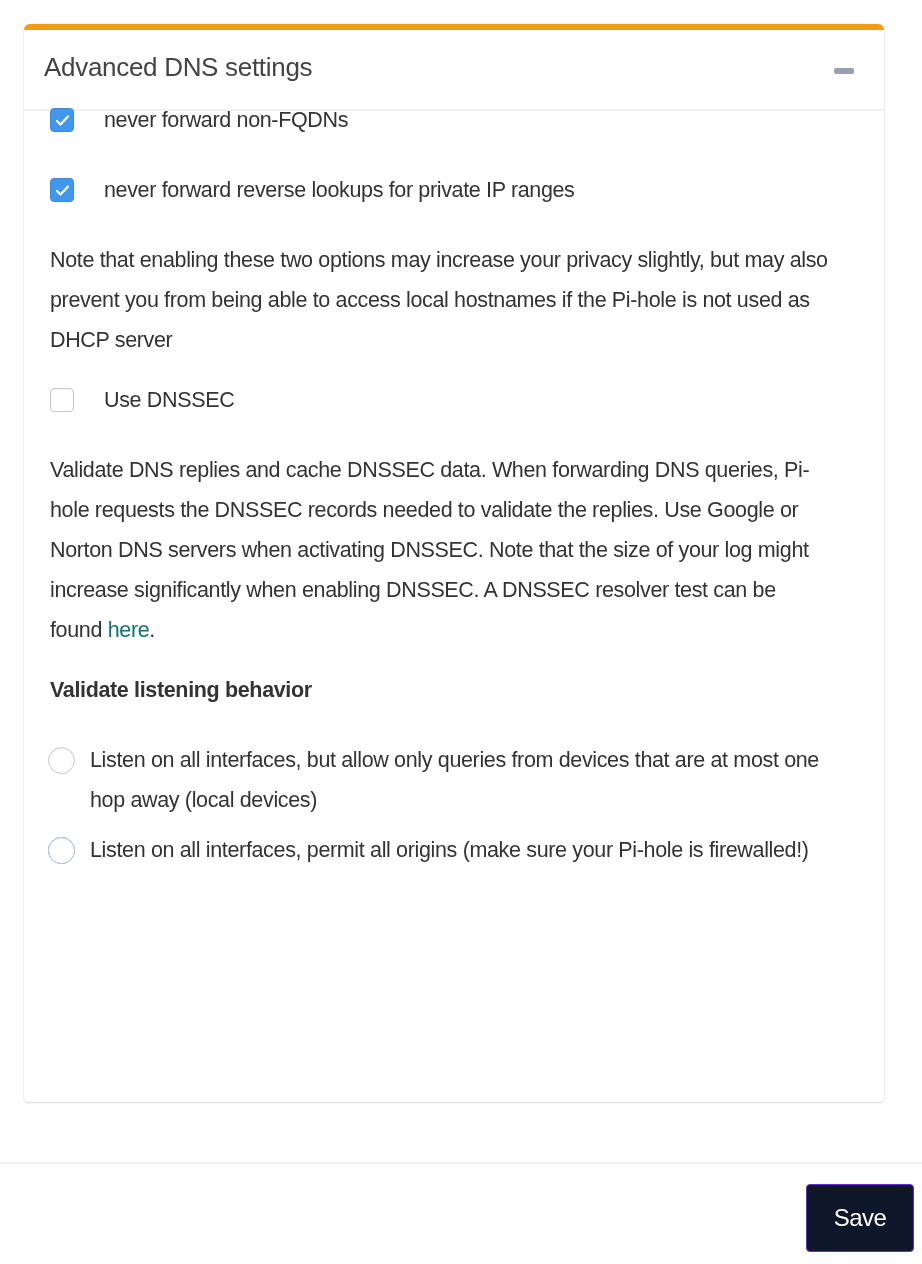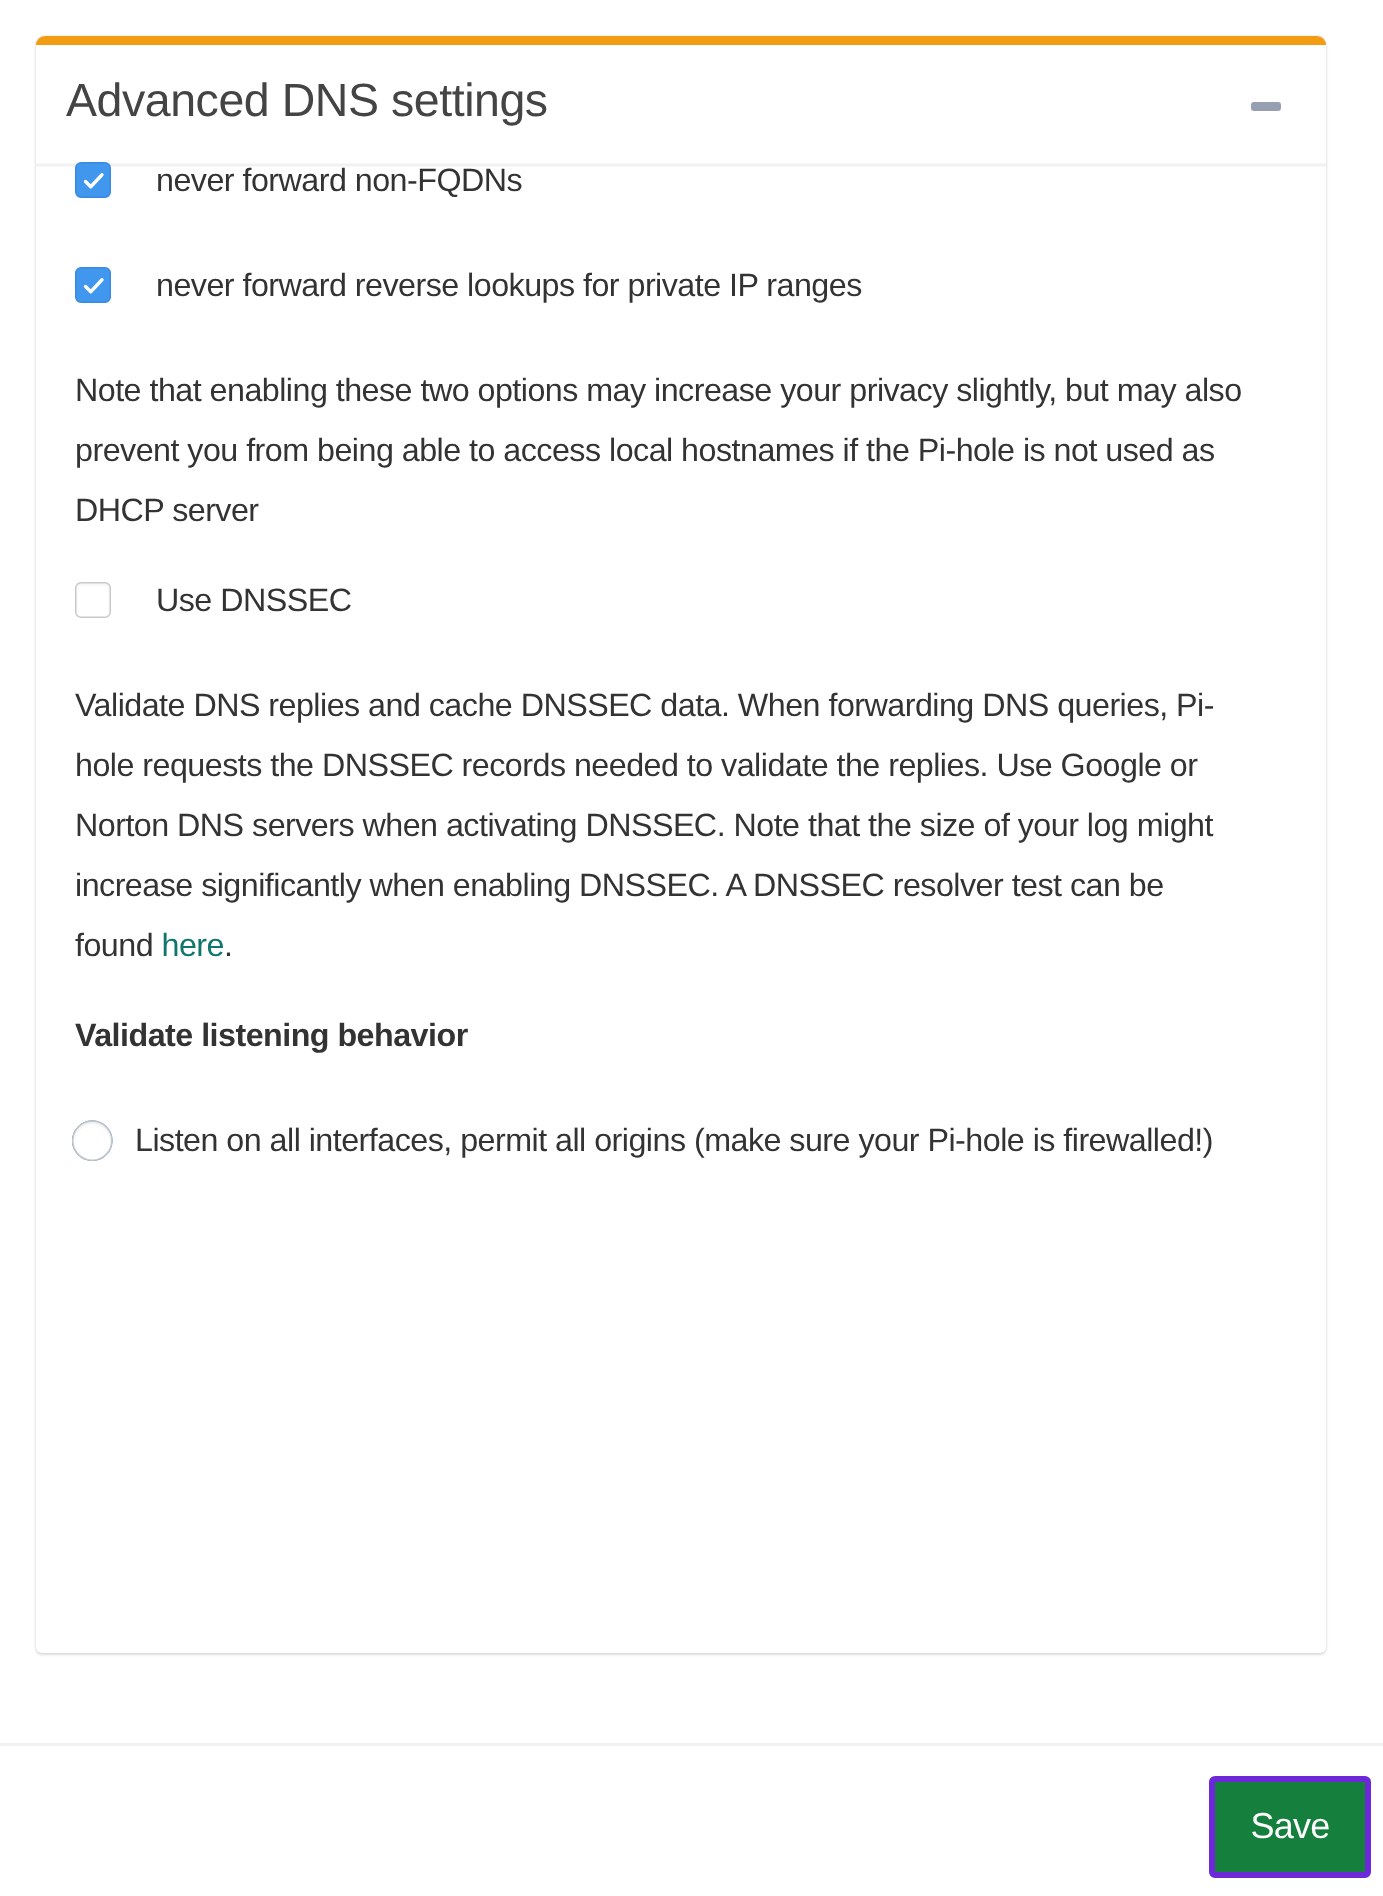--- a/index.html
+++ b/index.html
@@ -26,21 +26,21 @@
     }
     .box-header {
       position: relative;
       height: 81px;
       border-bottom: 2px solid #f1f1f1;
       display: flex;
       align-items: center;
       padding-left: 20px;
     }
     .box-title {
-      font-size: 31px;
+      font-size: 26px;
       font-weight: normal;
       color: #444;
       letter-spacing: -0.3px;
       line-height: 1;
       margin-top: -6px;
     }
     .collapse-btn {
       position: absolute;
       right: 30px;
       top: 38px;
@@ -145,22 +145,22 @@
       width: 922px;
       height: 2px;
       background: #f1f1f1;
     }
     .save-btn {
       position: absolute;
       left: 806px;
       top: 1184px;
       width: 108px;
       height: 68px;
-      background: #15803d;
-      border: 4px solid #6d28d9;
+      background: #0f172a;
+      border: 1px solid #6d28d9;
       border-radius: 4px;
       color: #fff;
       font-family: "Liberation Sans", sans-serif;
       font-size: 24px;
       letter-spacing: -0.5px;
       display: flex;
       align-items: center;
       justify-content: center;
       cursor: pointer;
     }
@@ -203,20 +203,21 @@
       <span class="checkbox unchecked"></span>
       <span>Use DNSSEC</span>
     </div>
 
     <p class="para after-dnssec"><span>Validate DNS replies and cache DNSSEC data. When forwarding DNS queries, Pi-hole requests the DNSSEC records needed to validate the replies. Use Google or Norton DNS servers when activating DNSSEC. Note that the size of your log might increase significantly when enabling DNSSEC. A DNSSEC resolver test can be found </span><a class="link">here</a><span>.</span></p>
 
     <div class="section-heading">Validate listening behavior</div>
 
     <div class="radio-row">
       <span class="radio off"></span>
+      <span>Listen on all interfaces, but allow only queries from devices that are at most one hop away (local devices)</span>
     </div>
     <div class="radio-row">
       <span class="radio on"></span>
     </div>
     <div class="radio-row">
       <span class="radio off"></span>
       <span>Listen on all interfaces, permit all origins (make sure your Pi-hole is firewalled!)</span>
     </div>
 
   </div>

